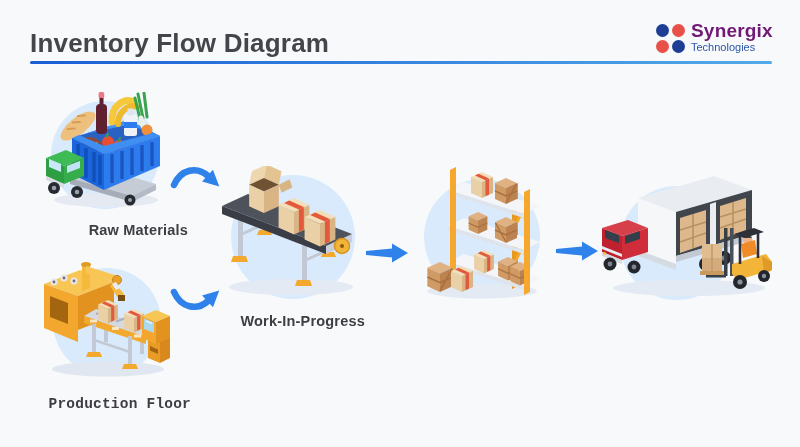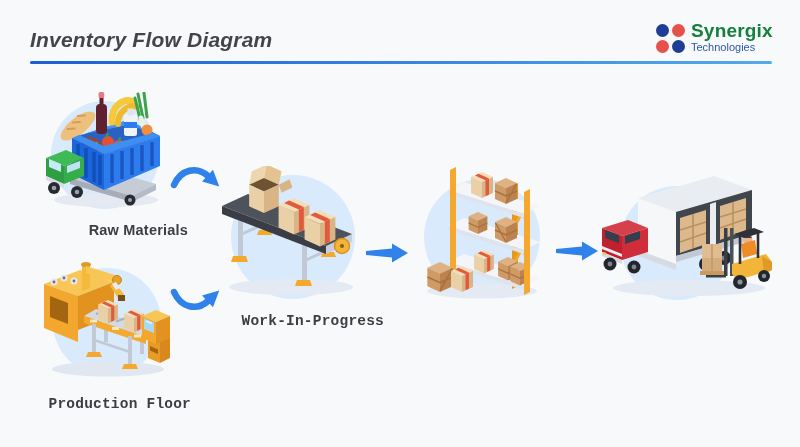--- a/index.html
+++ b/index.html
@@ -1,28 +1,28 @@
 <!DOCTYPE html>
 <html><head>
 <meta charset="utf-8">
 <style>
   * { margin:0; padding:0; box-sizing:border-box; }
   html,body { width:800px; height:447px; }
   body { background:#f8f9fb; font-family:"Liberation Sans", sans-serif; overflow:hidden; }
   .canvas { position:relative; width:800px; height:447px; background:#f8f9fb; }
-  .title { position:absolute; left:30px; top:28px; font-size:21px; font-weight:700; color:#44444b; letter-spacing:.2px;font-style:italic; }
+  .title { position:absolute; left:30px; top:28px; font-size:26px; font-weight:700; color:#44444b; letter-spacing:.2px; }
   .divider { position:absolute; left:30px; top:61px; width:742px; height:3px; border-radius:2px;
              background:linear-gradient(90deg,#1a5ed6,#52abe9); }
   .logo { position:absolute; left:656px; top:21px; display:flex; align-items:flex-start; }
   .logo-dots { display:grid; grid-template-columns:13px 13px; grid-template-rows:13px 13px; gap:3px; margin-top:3px; }
   .logo-dots span { width:13px; height:13px; border-radius:50%; }
   .d-blue { background:#1e3d94; }
   .d-red  { background:#e8504a; }
   .logo-text { margin-left:6px; line-height:1; }
-  .brand { font-size:19px; font-weight:700; color:#15803d; letter-spacing:.2px; }
+  .brand { font-size:19px; font-weight:700; color:#701a75; letter-spacing:.2px; }
   .tagline { font-size:11px; color:#2b57a8; margin-top:2px; }
   .bubble { position:absolute; border-radius:50%; background:#d8eafc; }
   .art { position:absolute; }
   .stage-label { position:absolute; width:170px; text-align:right; font-size:14.5px; font-weight:700; color:#3d3d43; letter-spacing:.2px; }
   .arrow { position:absolute; }
 </style>
 </head>
 <body>
 
 <div class="canvas">
@@ -224,21 +224,21 @@
       </g>
       <g transform="translate(104,44) scale(1.4)">
         <polygon points="-11,5 0,0 11,5 0,10" fill="#f2deb9"></polygon>
           <polygon points="-11,5 -11,21 0,26 0,10" fill="#ead0a6"></polygon>
           <polygon points="0,10 0,26 11,21 11,5" fill="#d9b586"></polygon>
         <polygon points="-7,3.5 -3.5,1.8 7,6.5 3.5,8.2" fill="#e2593c"></polygon>
           <polygon points="3.5,8.2 7,6.5 7,22.5 3.5,24.2" fill="#e2593c"></polygon>
       </g>
     </g>
   </svg>
-  <div class="stage-label" style="left:214px;top:313px;font-family:Liberation Mono, monospace;">Work-In-Progress</div>
+  <div class="stage-label" style="left:195px;top:313px;">Work-In-Progress</div>
 
   <div class="bubble" style="left:424px;top:179px;width:116px;height:116px;"></div>
   <svg class="art" style="left:420px;top:154px;" width="128" height="150" viewBox="0 0 128 150">
     <ellipse cx="62" cy="137" rx="55" ry="7.5" fill="#e4eaf4"></ellipse>
 
     <g>
       <polygon points="92,32 98,29 98,132 92,135" fill="#e8981f"></polygon>
       <path d="M96,46 L108,70 M108,46 L96,70 M96,82 L108,106 M108,82 L96,106" stroke="#f2a92e" stroke-width="3"></path>
       <polygon points="28,36 104,60 120,52 44,28" fill="#f3f5f8"></polygon>
       <polygon points="28,36 104,60 104,64 28,40" fill="#dfe4ec"></polygon>

